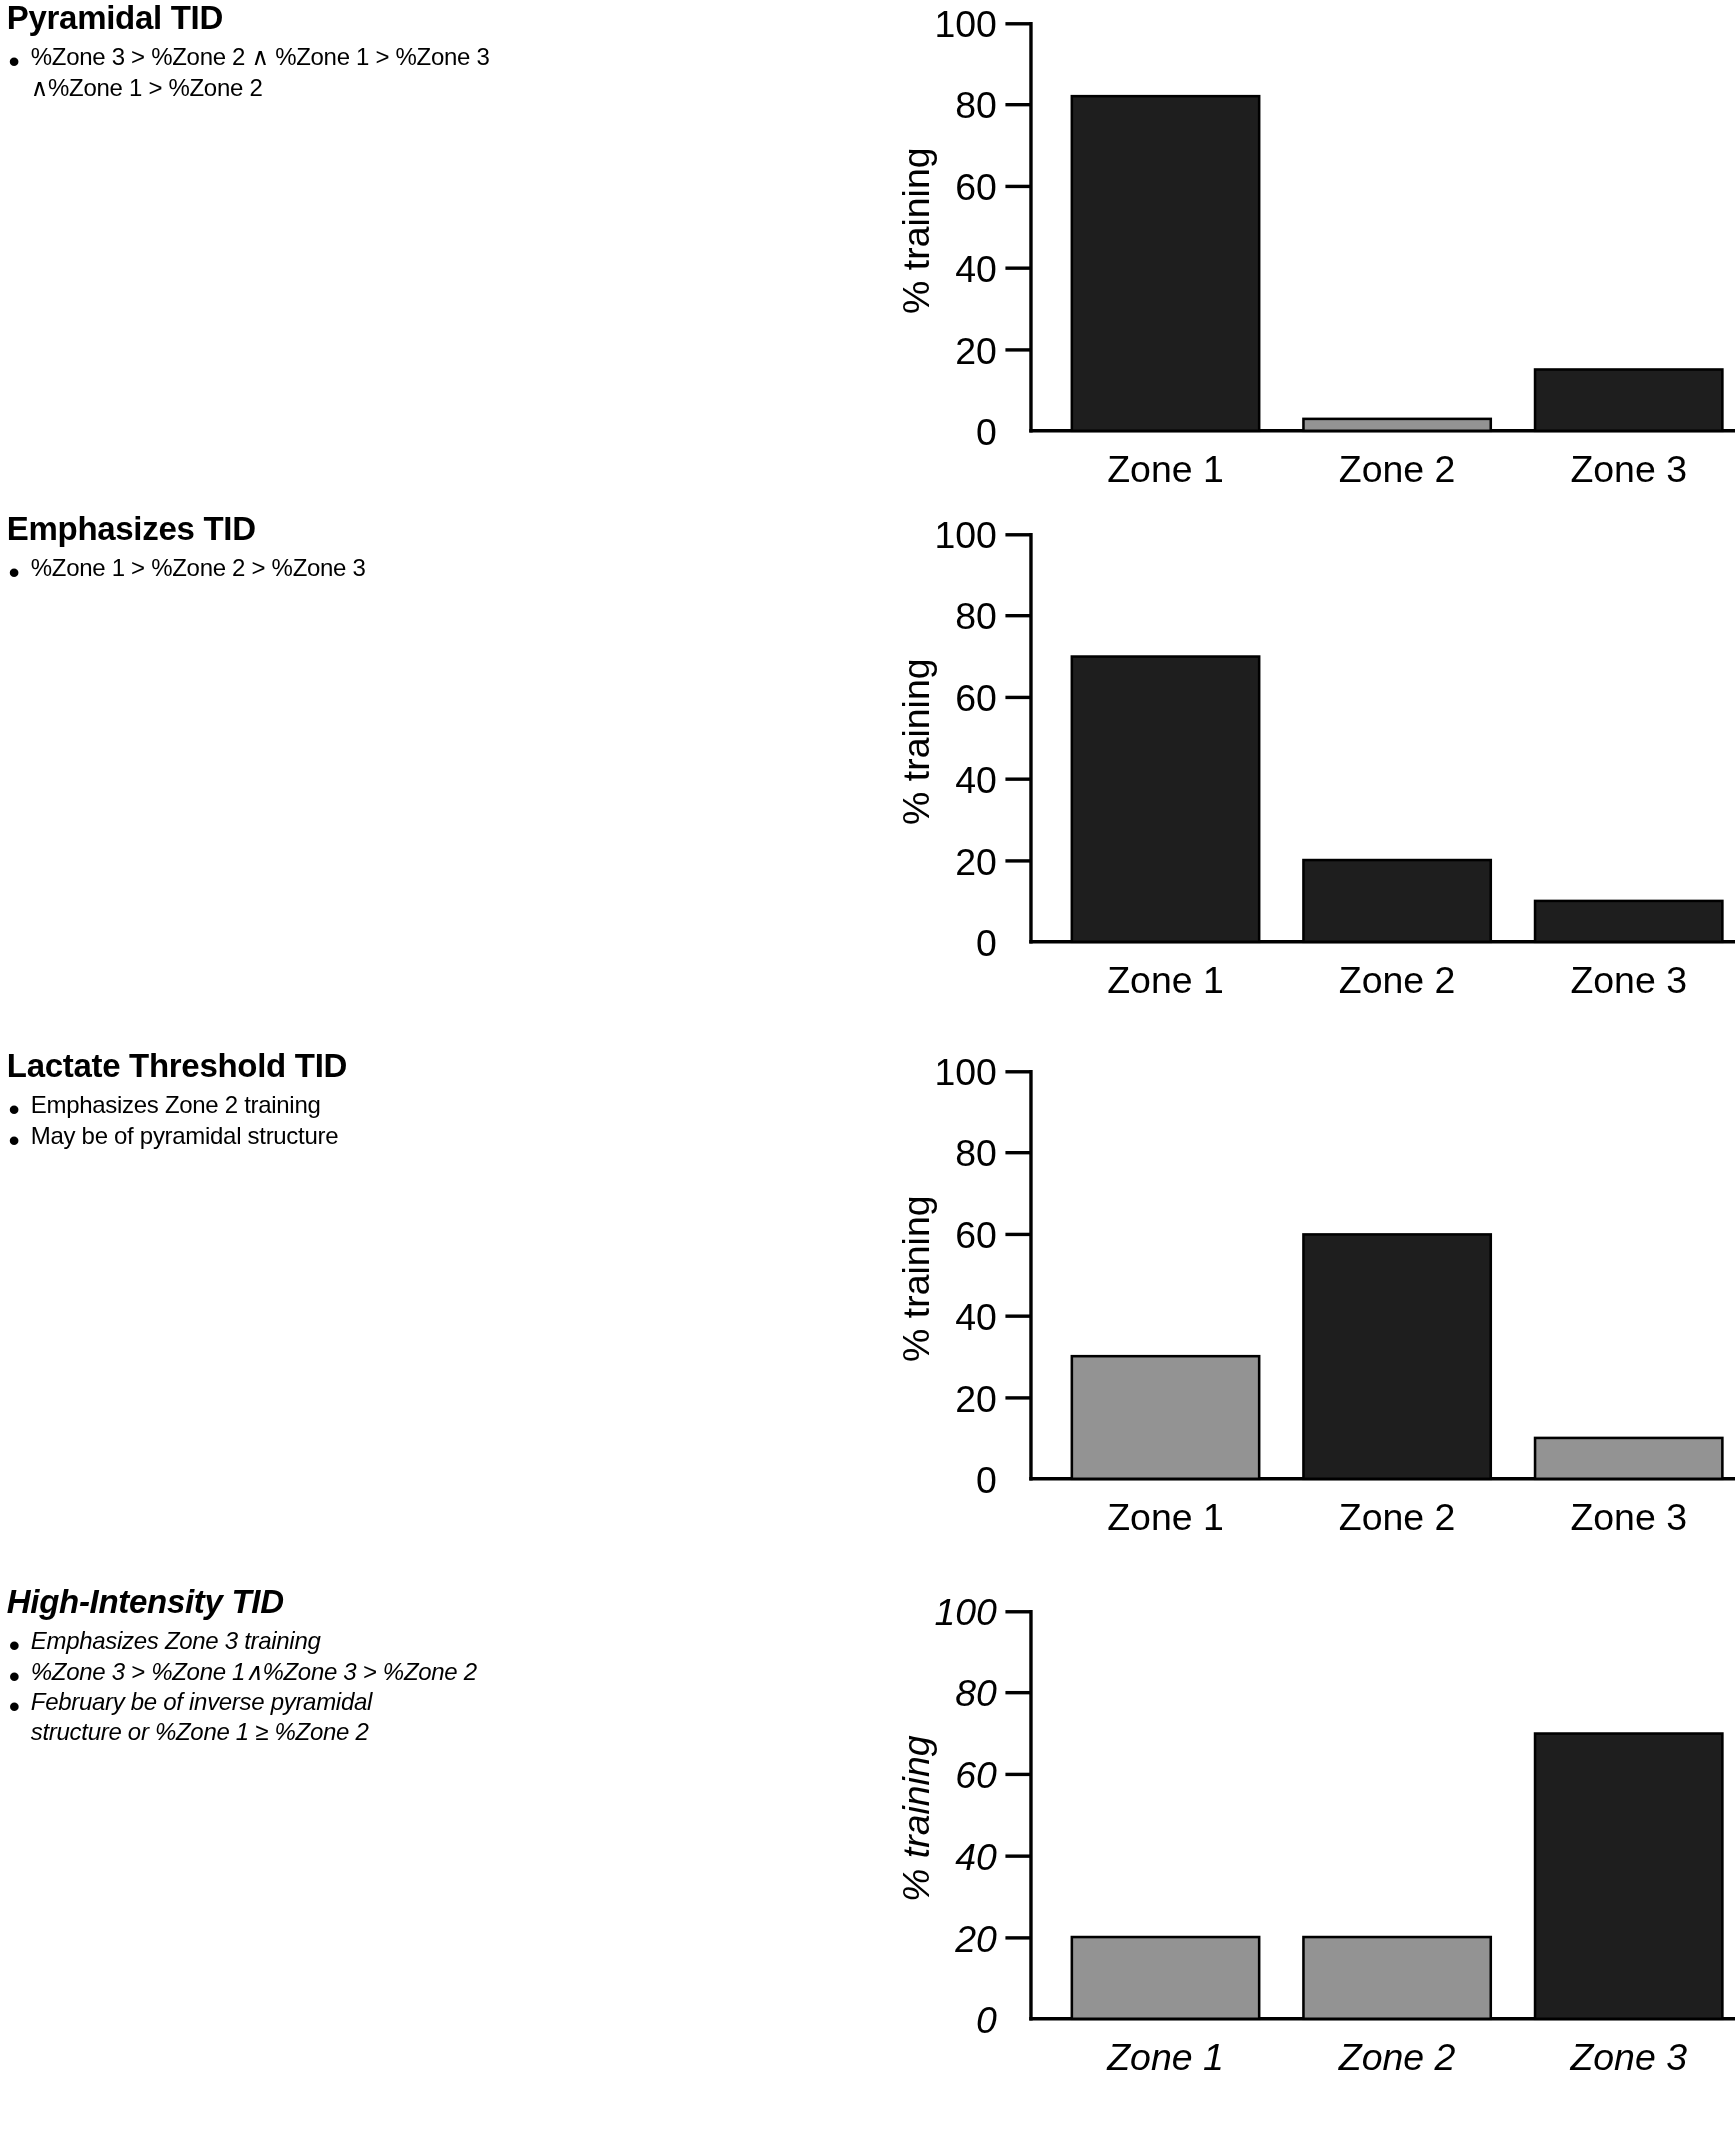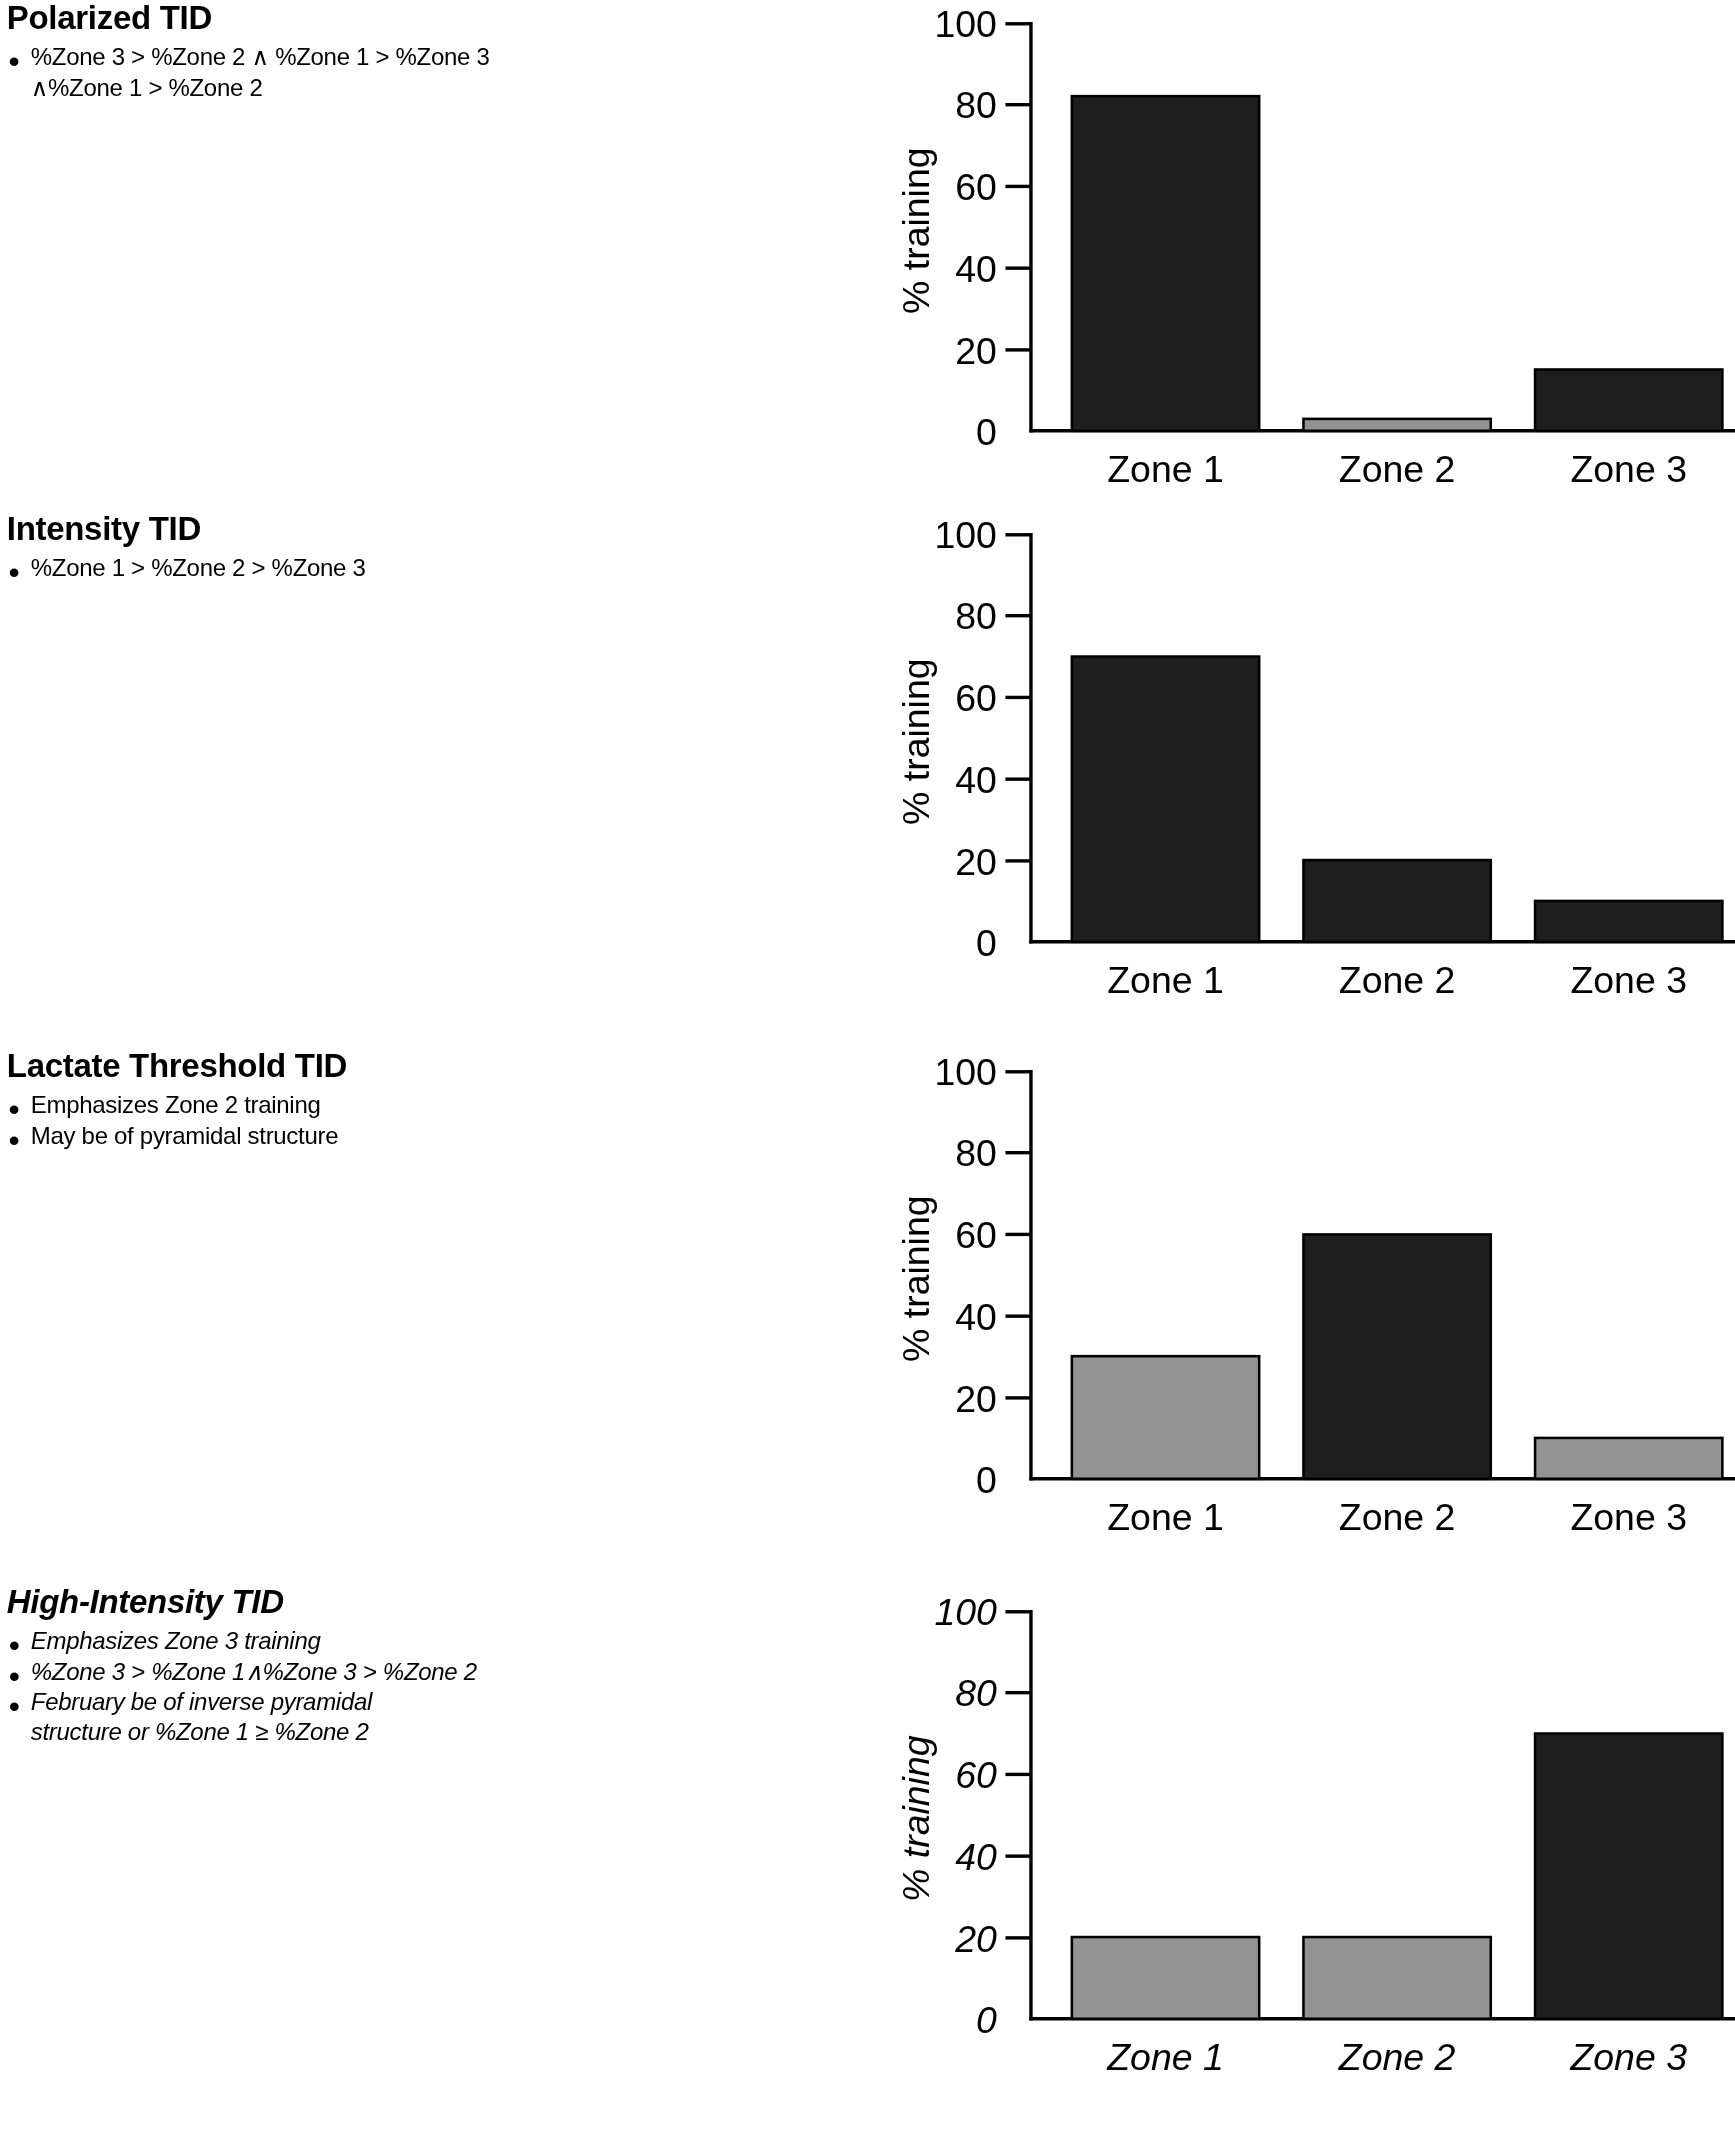--- a/index.html
+++ b/index.html
@@ -114,21 +114,21 @@
     stroke-width: 3;
   }
 </style>
 </head>
 <body>
 
 <div class="figure">
 
   <section class="panel panel-1">
     <div class="text-col">
-      <h2 class="panel-title">Polarized TID</h2>
+      <h2 class="panel-title">Pyramidal TID</h2>
       <ul class="bullet-list">
         <li class="bullet">%Zone 3 &gt; %Zone 2 ∧ %Zone 1 &gt; %Zone 3</li>
         <li class="bullet nobullet">∧%Zone 1 &gt; %Zone 2</li>
       </ul>
     </div>
     <div class="chart chart-1">
       <svg width="860" height="511" viewBox="0 0 1010 600">
 
         <line class="axis-line" x1="182" y1="22" x2="182" y2="500"></line>
 
@@ -155,21 +155,21 @@
 
         <text class="cat-label" x="340" y="560" text-anchor="middle">Zone 1</text>
         <text class="cat-label" x="612" y="560" text-anchor="middle">Zone 2</text>
         <text class="cat-label" x="884" y="560" text-anchor="middle">Zone 3</text>
       </svg>
     </div>
   </section>
 
   <section class="panel panel-2">
     <div class="text-col">
-      <h2 class="panel-title">Intensity TID</h2>
+      <h2 class="panel-title">Emphasizes TID</h2>
       <ul class="bullet-list">
         <li class="bullet">%Zone 1 &gt; %Zone 2 &gt; %Zone 3</li>
       </ul>
     </div>
     <div class="chart chart-2">
       <svg width="860" height="511" viewBox="0 0 1010 600">
         <line class="axis-line" x1="182" y1="22" x2="182" y2="500"></line>
         <line class="axis-line" x1="182" y1="500" x2="1008" y2="500"></line>
         <line class="tick-mark" x1="152" y1="22" x2="182" y2="22"></line>
         <line class="tick-mark" x1="152" y1="117" x2="182" y2="117"></line>

